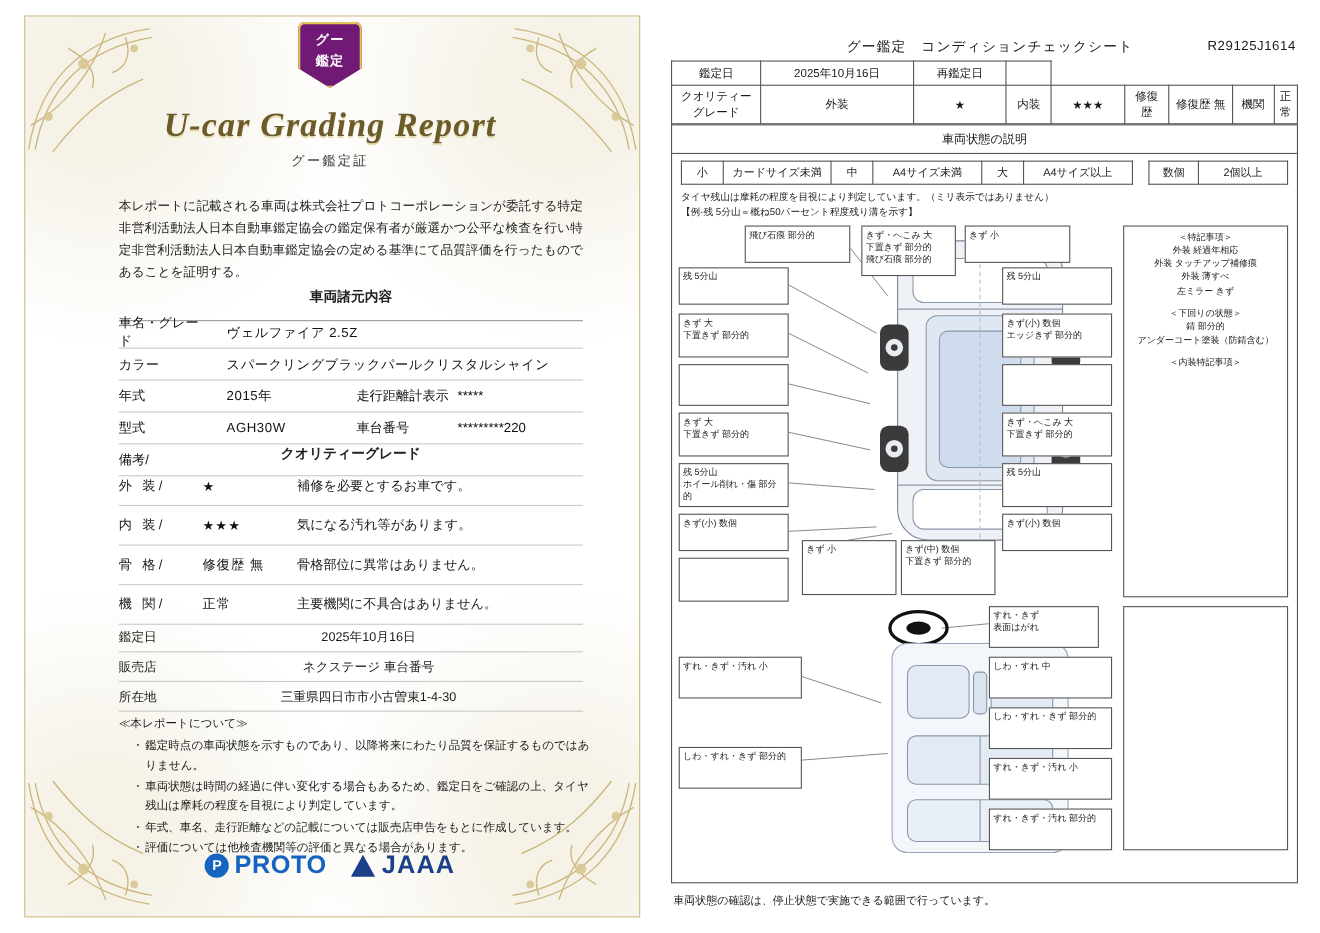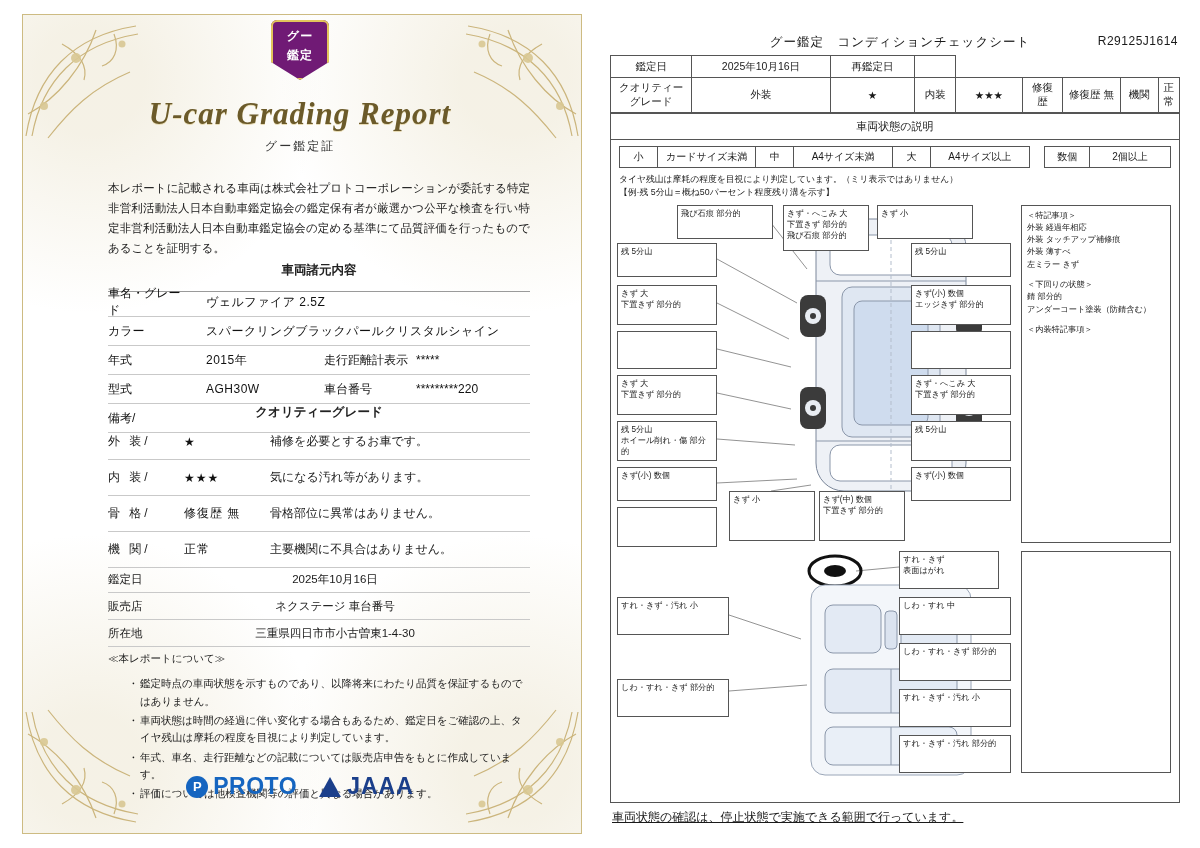--- a/index.html
+++ b/index.html
@@ -90,21 +90,21 @@
   .q-row .q-note { flex:1; }
   .stars { color:#111; letter-spacing:1px; }
 
   .meta-table { position:absolute; left:108px; right:70px; top:566px; }
   .m-row { display:flex; align-items:center; border-bottom:1px solid #c9c9c9; height:27px; font-size:11.5px; }
   .m-row .m-lbl { width:84px; }
   .m-row .m-val { flex:1; text-align:center; padding-right:52px; }
 
   .notes { position:absolute; left:108px; right:64px; top:650px; font-size:10.5px; line-height:1.65; }
   .notes .nhead { margin-bottom:3px; }
-  .notes ul { margin:8px; padding-left:14px; list-style:none; }
+  .notes ul { margin:0; padding-left:14px; list-style:none; }
   .notes li { position:relative; padding-left:10px; margin-bottom:2px; }
   .notes li:before { content:"・"; position:absolute; left:-2px; top:0; }
 
   .logos { position:absolute; left:0; right:0; bottom:48px; display:flex; justify-content:center; align-items:center; gap:22px; }
   .proto { display:flex; align-items:center; gap:5px; }
   .proto .pmark { width:22px; height:22px; border-radius:50%; background:#1565c0; color:#fff; font-size:13px; font-weight:bold; display:flex; align-items:center; justify-content:center; }
   .proto .ptext { font-size:23px; font-weight:bold; color:#1565c0; letter-spacing:.5px; }
   .jaaa { display:flex; align-items:center; gap:6px; }
   .jaaa .jmark { width:0; height:0; border-left:11px solid transparent; border-right:11px solid transparent; border-bottom:20px solid #1b3f8b; }
   .jaaa .jtext { font-size:23px; font-weight:bold; color:#1b3f8b; letter-spacing:1px; }
@@ -132,21 +132,21 @@
   .cell {
     position:absolute; border:1px solid #555; background:#fff;
     font-size:8.2px; line-height:1.35; padding:2px 3px; overflow:hidden;
   }
   .note-box { position:absolute; border:1px solid #555; background:#fff; font-size:8.2px; line-height:1.5; padding:4px 5px; }
 
   .car-svg { position:absolute; left:175px; top:10px; }
   .seat-svg { position:absolute; left:180px; top:382px; }
   .wheel-ico { position:absolute; left:195px; top:352px; }
 
-  .footer-note { position:absolute; left:12px; bottom:22px; font-size:12px;text-decoration:underline; }
+  .footer-note { position:absolute; left:12px; bottom:22px; font-size:10px; }
 </style>
 </head>
 <body>
 
 <div class="page">
 
   <div class="left">
     <div class="cert-frame"></div>
 
     <svg class="corner-orn orn-tl" viewBox="0 0 150 130">
@@ -475,21 +475,21 @@
 
         <div class="cell" style="left:288px; top:352px; width:100px; height:38px; white-space:pre-line;">すれ・きず
 表面はがれ</div>
         <div class="cell" style="left:6px;   top:398px; width:112px; height:38px;">すれ・きず・汚れ 小</div>
         <div class="cell" style="left:288px; top:398px; width:112px; height:38px;">しわ・すれ 中</div>
         <div class="cell" style="left:288px; top:444px; width:112px; height:38px;">しわ・すれ・きず 部分的</div>
         <div class="cell" style="left:6px;   top:480px; width:112px; height:38px;">しわ・すれ・きず 部分的</div>
         <div class="cell" style="left:288px; top:490px; width:112px; height:38px;">すれ・きず・汚れ 小</div>
         <div class="cell" style="left:288px; top:536px; width:112px; height:38px;">すれ・きず・汚れ 部分的</div>
 
-        <div class="note-box" style="left:410px; top:6px; width:150px; height:338px;">
+        <div class="note-box" style="left:410px; top:6px; width:150px; height:338px;text-align:center;">
           <div>＜特記事項＞</div>
           <div style="white-space:pre-line">外装 経過年相応
 外装 タッチアップ補修痕
 外装 薄すべ
 左ミラー きず</div>
           <div style="margin-top:8px">＜下回りの状態＞</div>
           <div style="white-space:pre-line">錆 部分的
 アンダーコート塗装（防錆含む）</div>
           <div style="margin-top:8px">＜内装特記事項＞</div>
         </div>

